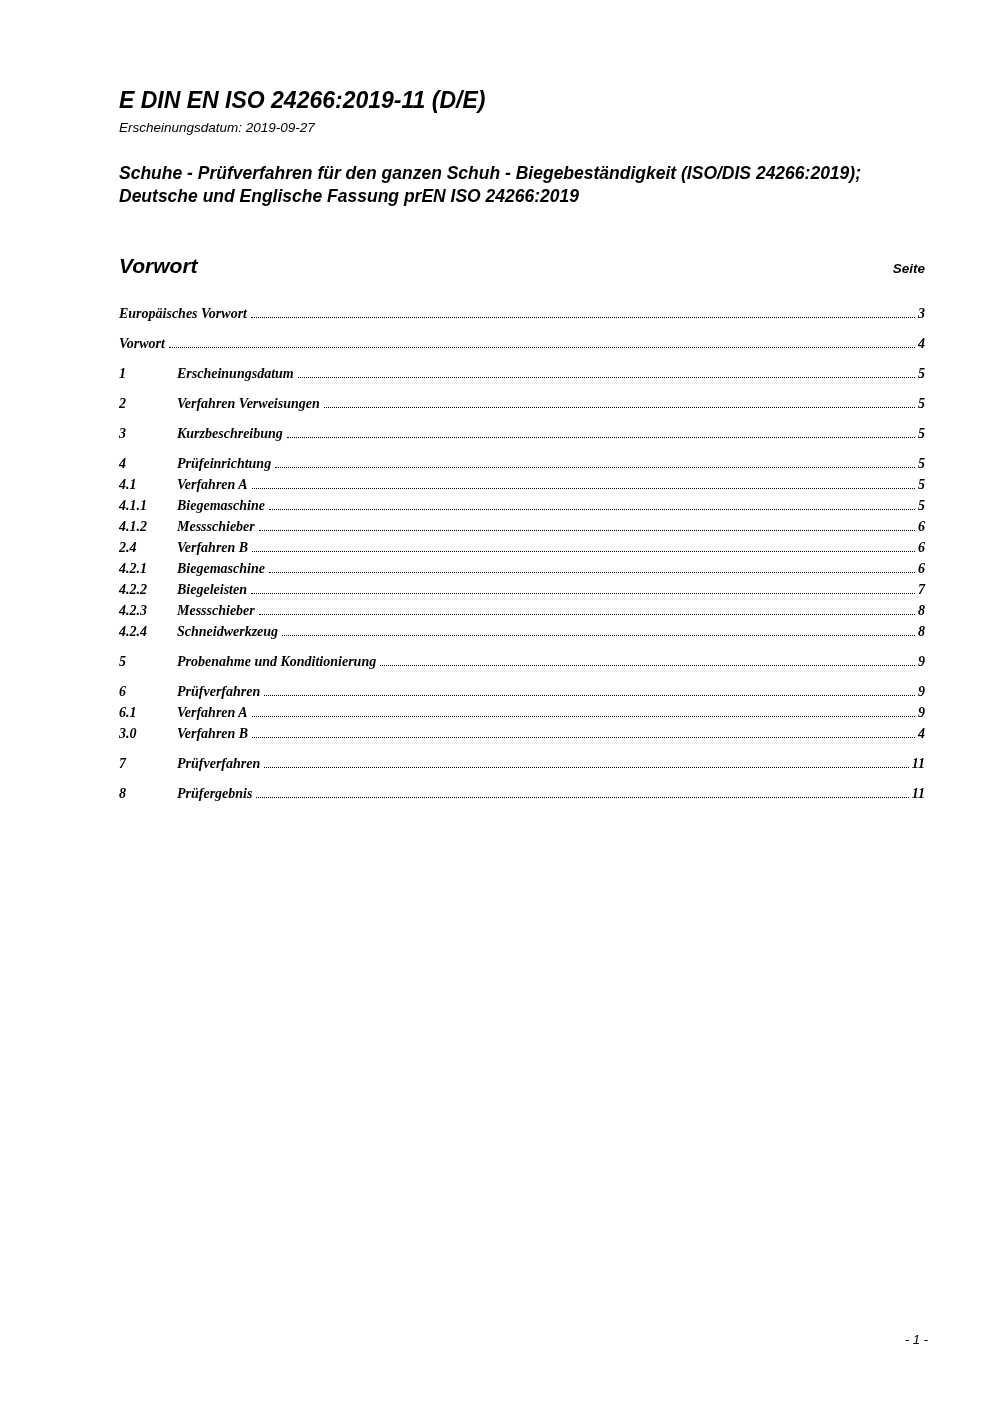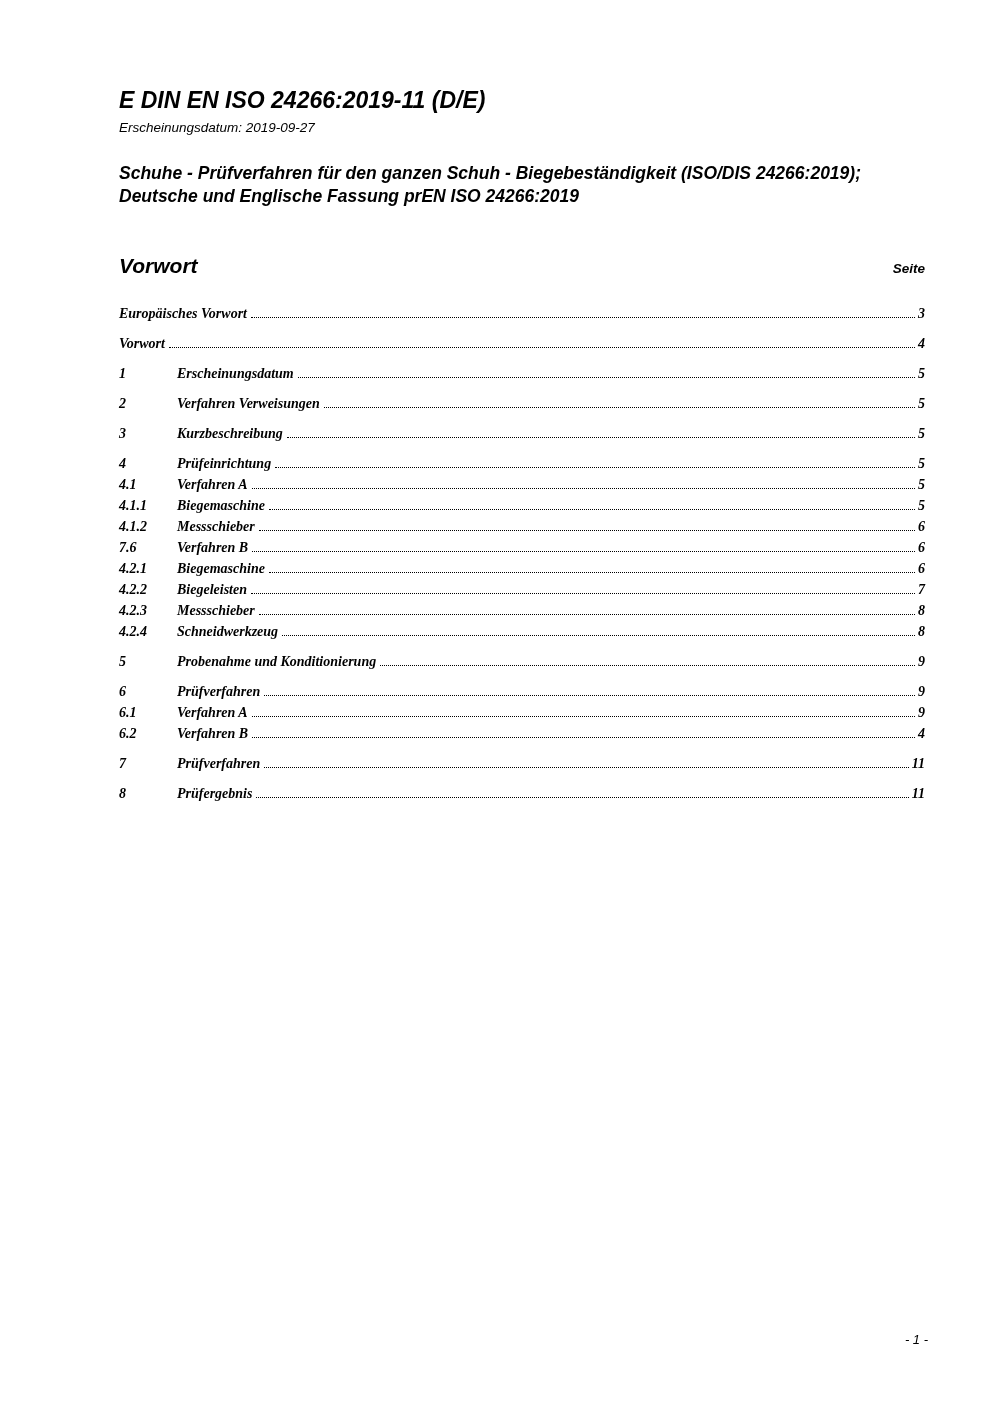--- a/index.html
+++ b/index.html
@@ -161,21 +161,21 @@
           <span class="toc-leader"></span>
           <span class="toc-page">5</span>
         </div>
         <div class="toc-row">
           <span class="toc-num">4.1.2</span>
           <span class="toc-label">Messschieber</span>
           <span class="toc-leader"></span>
           <span class="toc-page">6</span>
         </div>
         <div class="toc-row">
-          <span class="toc-num">7.6</span>
+          <span class="toc-num">2.4</span>
           <span class="toc-label">Verfahren B</span>
           <span class="toc-leader"></span>
           <span class="toc-page">6</span>
         </div>
         <div class="toc-row">
           <span class="toc-num">4.2.1</span>
           <span class="toc-label">Biegemaschine</span>
           <span class="toc-leader"></span>
           <span class="toc-page">6</span>
         </div>
@@ -213,21 +213,21 @@
           <span class="toc-leader"></span>
           <span class="toc-page">9</span>
         </div>
         <div class="toc-row">
           <span class="toc-num">6.1</span>
           <span class="toc-label">Verfahren A</span>
           <span class="toc-leader"></span>
           <span class="toc-page">9</span>
         </div>
         <div class="toc-row">
-          <span class="toc-num">6.2</span>
+          <span class="toc-num">3.0</span>
           <span class="toc-label">Verfahren B</span>
           <span class="toc-leader"></span>
           <span class="toc-page">4</span>
         </div>
       </div>
       <div class="toc-group">
         <div class="toc-row">
           <span class="toc-num">7</span>
           <span class="toc-label">Prüfverfahren</span>
           <span class="toc-leader"></span>

